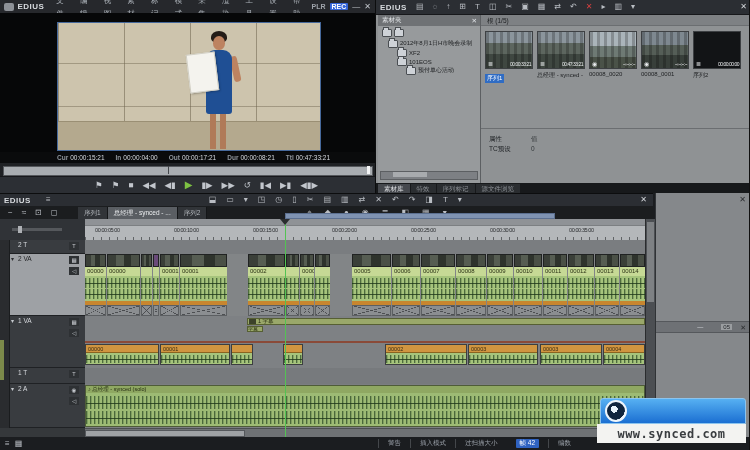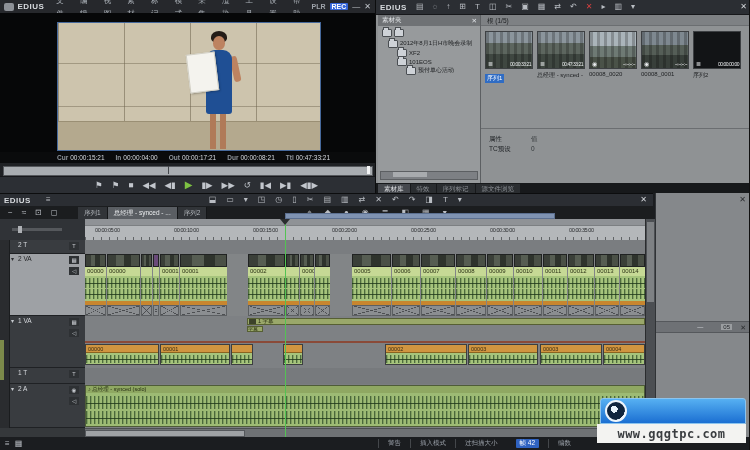--- a/index.html
+++ b/index.html
@@ -728,16 +728,16 @@
         <div class="stail">编数</div>
       </span>
   </div>
 
   
   <div id="wm" class="abs">
     <div id="wm-blue">
       <span id="wm-logo"></span>
     </div>
     <div id="wm-white">
-      <span id="wm-url">www.gqgtpc.com</span>
+      <span id="wm-url">www.synced.com</span>
     </div>
   </div>
 </div>
 
 </body></html>

